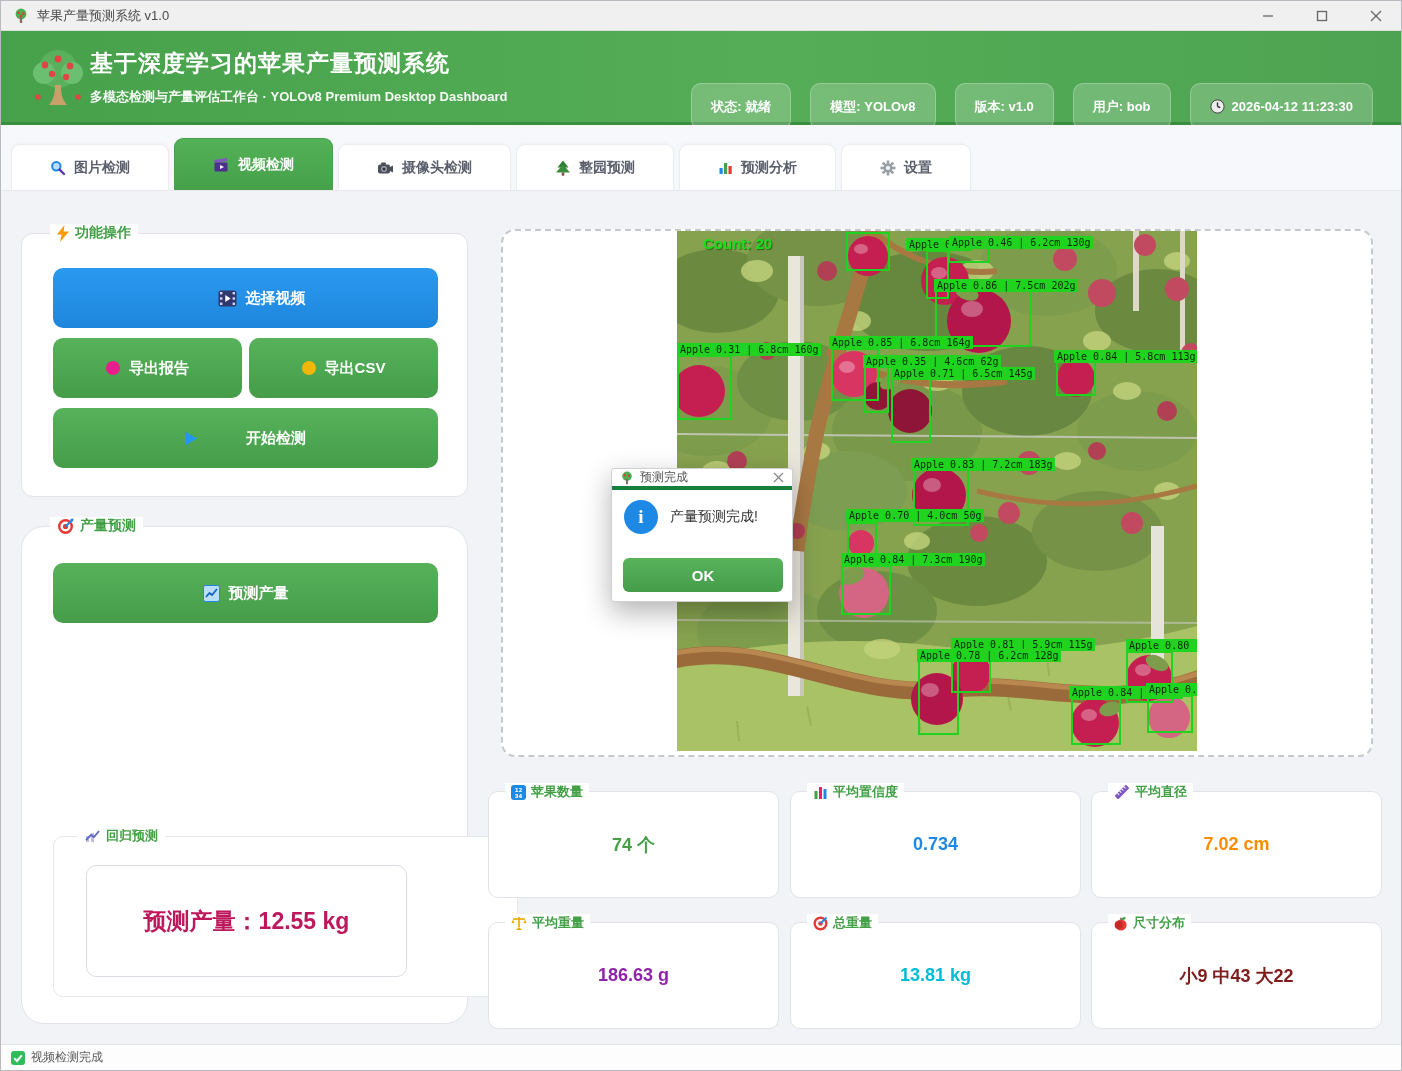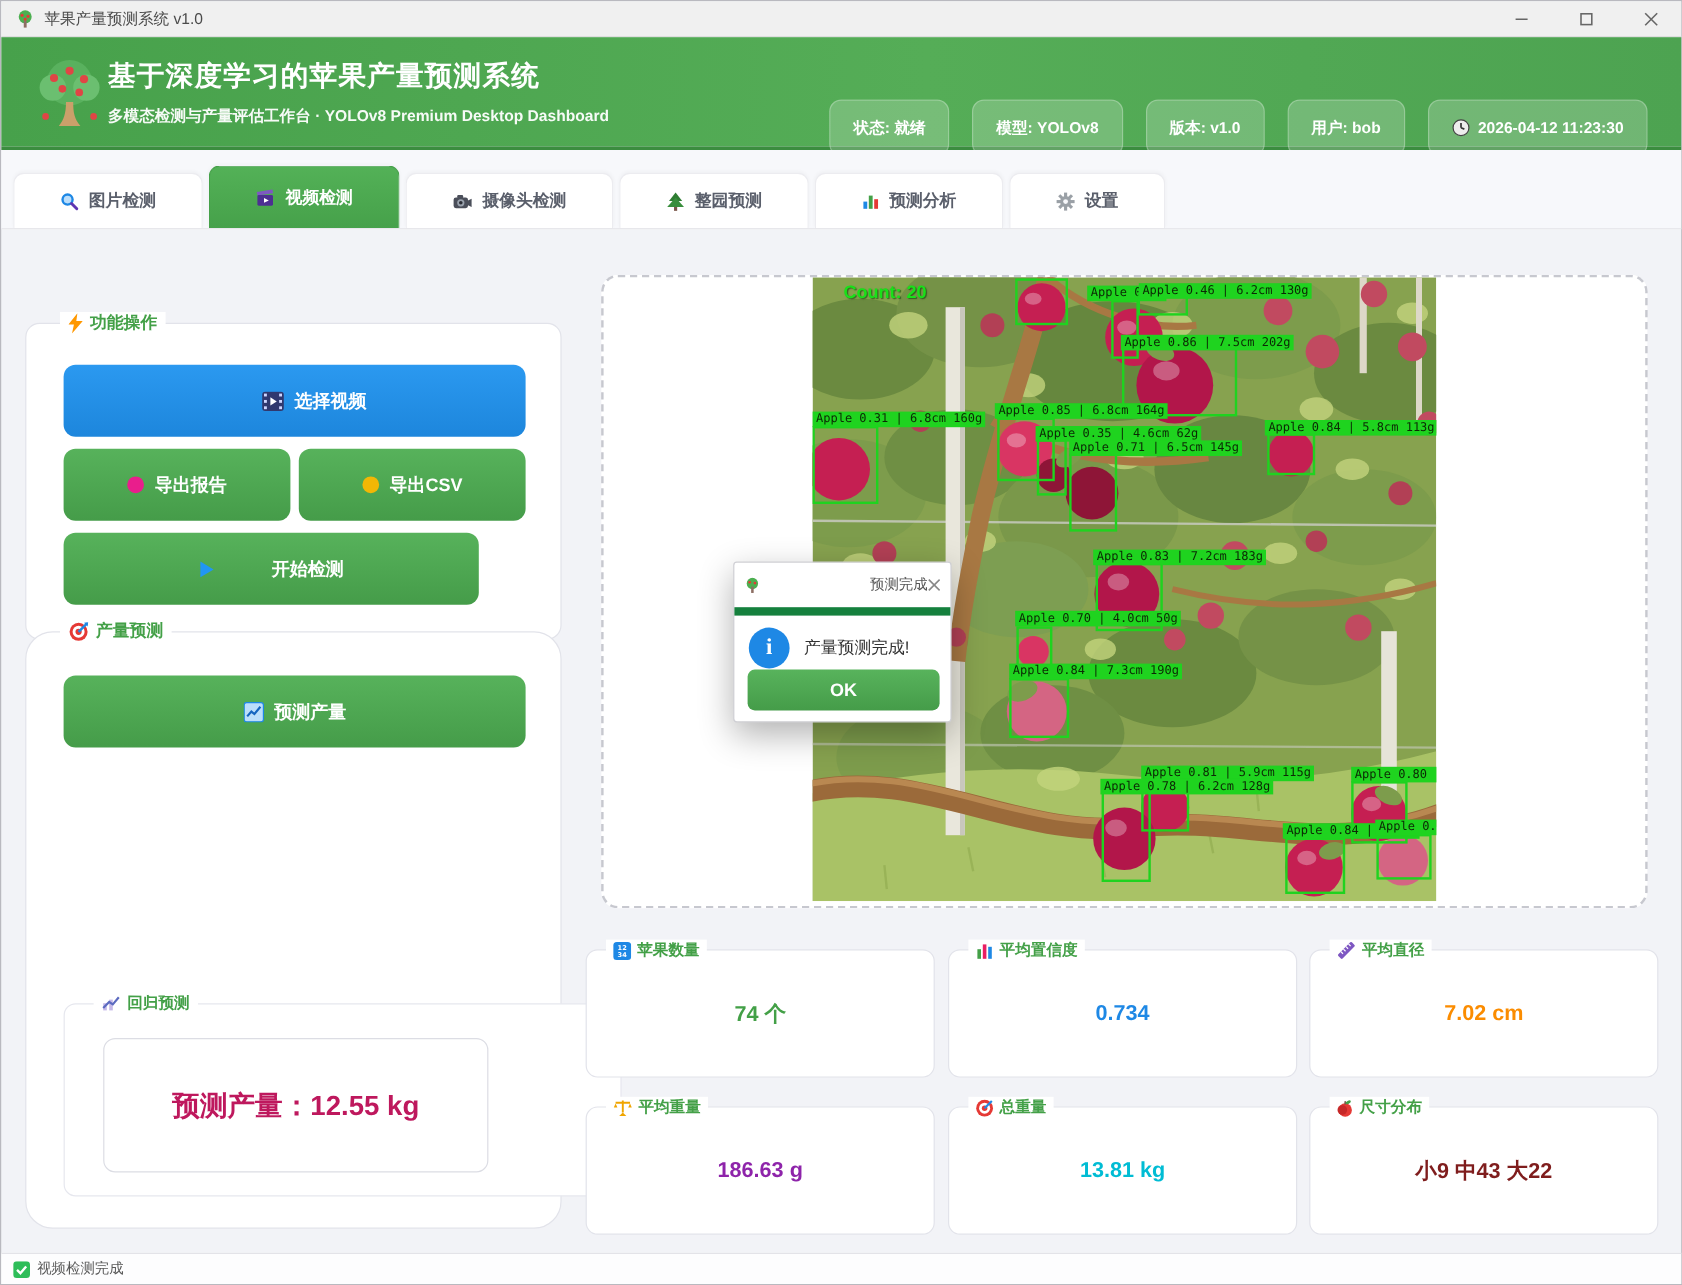--- a/index.html
+++ b/index.html
@@ -64,21 +64,21 @@
     text-shadow:1px 1px 1px rgba(0,60,0,.6);margin-left:18px; }
   
   .stat-card { position:absolute; width:291px; height:107px; background:#fff; border:1px solid #e2e3ea; border-radius:10px; }
   .stat-title { position:absolute; top:-9px; left:16px; background:#fff; padding:0 6px;
     font-size:13px; font-weight:bold; color:#43a047; display:flex; align-items:center; gap:5px; white-space:nowrap; }
   .stat-value { position:absolute; left:0; top:0; width:100%; height:100%;
     display:flex; align-items:center; justify-content:center; font-size:18px; font-weight:bold; }
   
   #dialog { position:absolute; left:610px; top:467px; width:182px; height:134px; background:#fff;
     border:1px solid #cfcfd4; border-radius:3px; box-shadow:0 10px 28px rgba(0,0,0,.3); z-index:50; }
-  #dialog .dlg-titlebar { height:44px; border-bottom:7px solid #15803d; display:flex; align-items:center; padding:0 8px;text-align:right; }
+  #dialog .dlg-titlebar { height:21px; border-bottom:4px solid #15803d; display:flex; align-items:center; padding:0 8px; }
   #dialog .dlg-title { font-size:12px; color:#555; margin-left:6px; flex:1; }
   #dialog .dlg-body { display:flex; align-items:center; padding:10px 12px 6px 12px; gap:12px; }
   .info-icon { width:34px; height:34px; border-radius:50%; background:#1e88e5; color:#fff;
     font-size:19px; font-weight:bold; font-family:"Liberation Serif",serif;
     display:flex; align-items:center; justify-content:center; flex:none; }
   #dialog .dlg-msg { font-size:14px; color:#333; }
   #dialog .ok-btn { position:absolute; left:11px; bottom:9px; width:160px; height:34px;
     border:none; border-radius:6px; background:linear-gradient(180deg,#58b35c,#459c49);
     color:#fff; font-size:15px; font-weight:bold; font-family:inherit; cursor:pointer; }
   
@@ -229,21 +229,21 @@
             <rect x="6.7" y="0.5" width="2.6" height="15" transform="rotate(-45 8 8)"></rect>
             <circle cx="8" cy="8" r="4.6"></circle>
           </g>
           <circle cx="8" cy="8" r="2" fill="#f7f8fb"></circle>
         </svg>
     </span>
     <span>设置</span>
   </div>
 </div>
 
-<div class="group" id="group-actions" style="left:20px; top:232px; width:447px; height:264px;margin-top:36px;">
+<div class="group" id="group-actions" style="left:20px; top:232px; width:447px; height:264px;">
   <div class="group-title">
     <span class="icon">
       <svg width="12" height="17" viewBox="0 0 12 17">
           <polygon points="7.5,0 0,9.5 4.6,9.5 3,17 12,6.5 6.6,6.5" fill="#ff9800"></polygon>
         </svg>
     </span>
     <span>功能操作</span>
   </div>
   <button class="btn btn-blue" style="left:31px; top:34px; width:385px; height:60px;">
     <span class="icon">
@@ -261,21 +261,21 @@
     <span>选择视频</span>
   </button>
   <button class="btn btn-green" style="left:31px; top:104px; width:189px; height:60px;">
     <span class="dot" style="background:#e91e8c;"></span>
     <span>导出报告</span>
   </button>
   <button class="btn btn-green" style="left:227px; top:104px; width:189px; height:60px;">
     <span class="dot" style="background:#f2b705;"></span>
     <span>导出CSV</span>
   </button>
-  <button class="btn btn-green" style="left:31px; top:174px; width:346px; height:60px;gap:48px;">
+  <button class="btn btn-green" style="left:31px; top:174px; width:385px; height:60px;gap:48px;">
     <span class="icon">
       <svg width="13" height="15" viewBox="0 0 13 15">
           <polygon points="1,1 12,7.5 1,14" fill="#2196f3"></polygon>
         </svg>
     </span>
     <span>开始检测</span>
   </button>
 </div>
 
 <div class="group" id="group-yield" style="left:20px; top:525px; width:447px; height:498px;border-radius:23px;">

